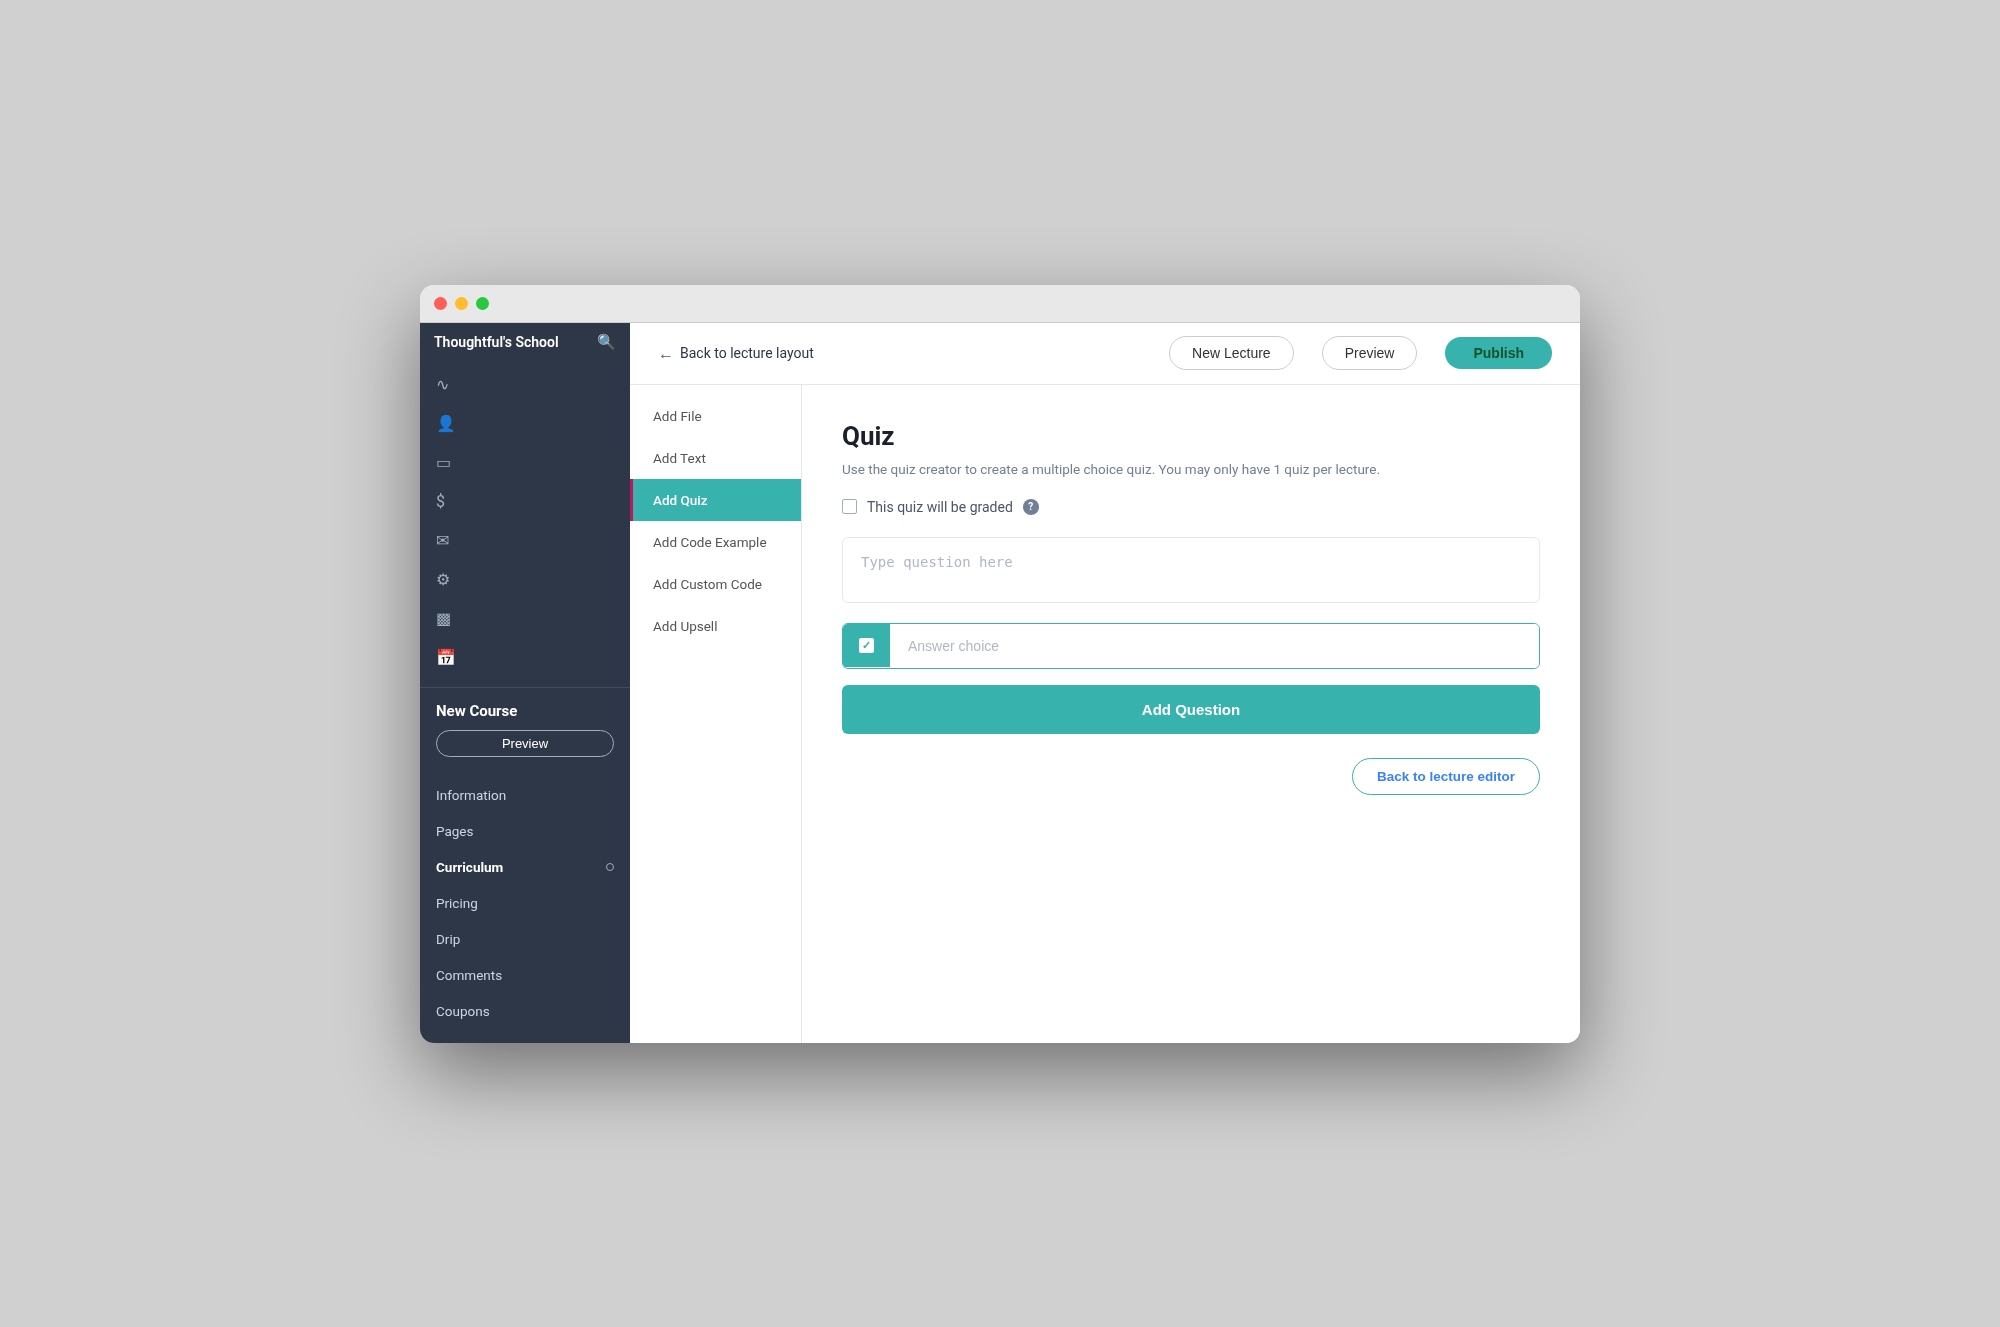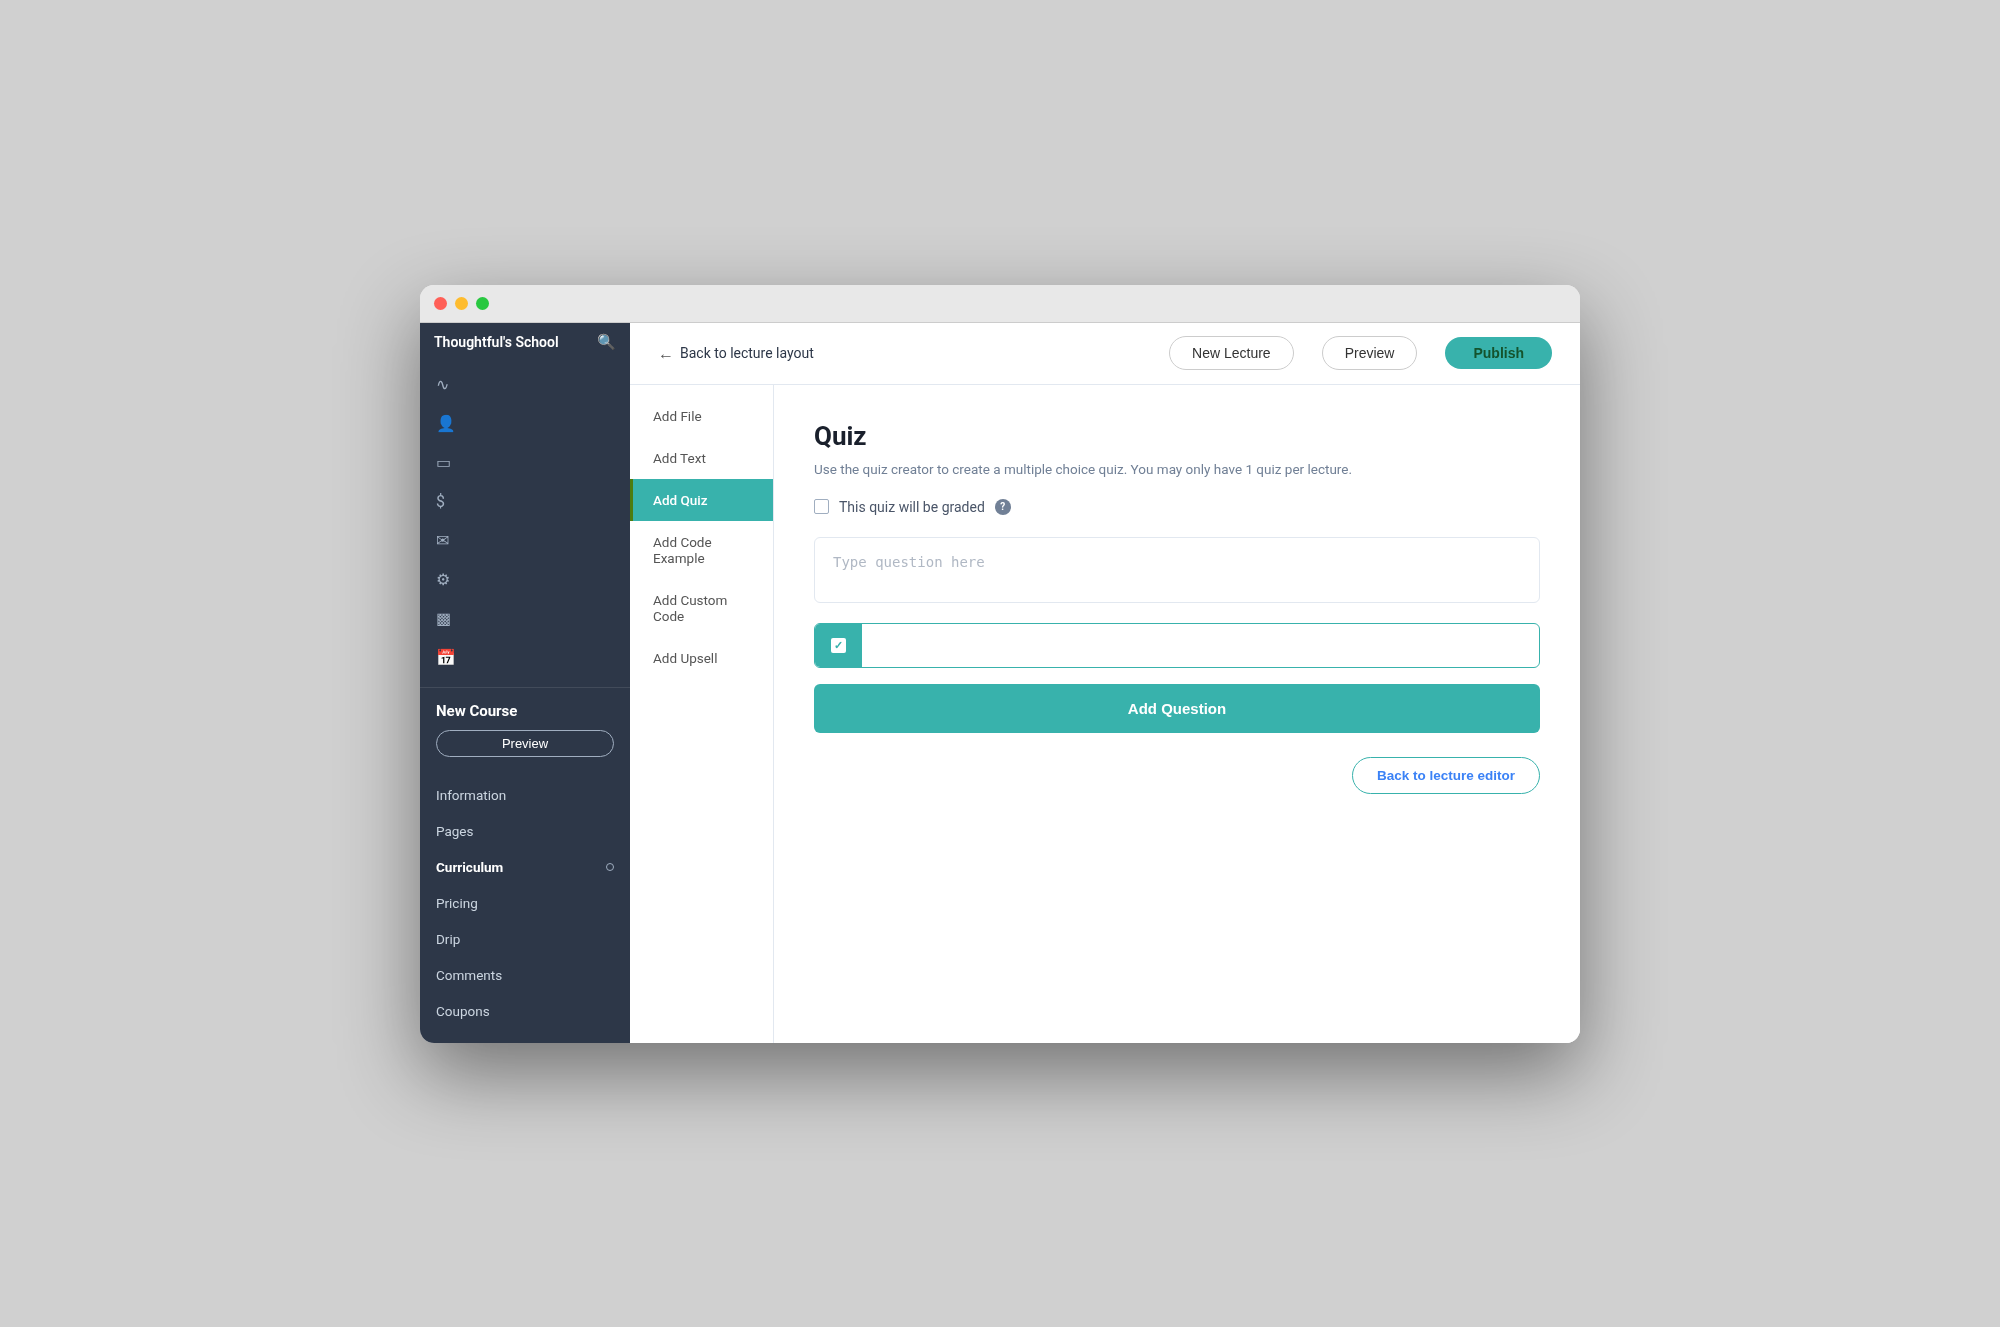--- a/index.html
+++ b/index.html
@@ -219,39 +219,39 @@
 
     
     .content-area {
       display: flex;
       flex: 1;
       overflow: hidden;
     }
 
     
     .left-panel {
-      width: 144px;
+      width: 172px;
       background: #fff;
       border-right: 1px solid #e2e8f0;
       padding: 10px 0;
       flex-shrink: 0;
     }
 
     .left-panel-item {
       padding: 13px 20px;
       font-size: 13.5px;
       color: #555;
       cursor: pointer;
       border-left: 3px solid transparent;
     }
 
     .left-panel-item.active {
       background: #38b2ac;
       color: #fff;
-      border-left: 3px solid #4d7c0f;
+      border-left: 3px solid #be185d;
       font-weight: 500;
     }
 
     
     .quiz-panel {
       flex: 1;
       background: #fff;
       padding: 36px 40px 30px;
       overflow-y: auto;
     }
@@ -530,20 +530,21 @@
             <span class="graded-label">This quiz will be graded</span>
             <span class="help-icon">?</span>
           </div>
 
           <textarea class="question-input" rows="2" placeholder="Type question here" style=""></textarea>
 
           <div class="answer-row">
             <div class="answer-checkbox-wrap">
               <div class="answer-checkbox-inner"></div>
             </div>
+            <input type="text" class="answer-input" placeholder="Answer choice" style="">
           </div>
 
           <button class="btn-add-question">Add Question</button>
 
           <div class="back-to-editor-row">
             <button class="btn-back-to-editor">Back to lecture editor</button>
           </div>
         </div>
       </div>
     </div>

